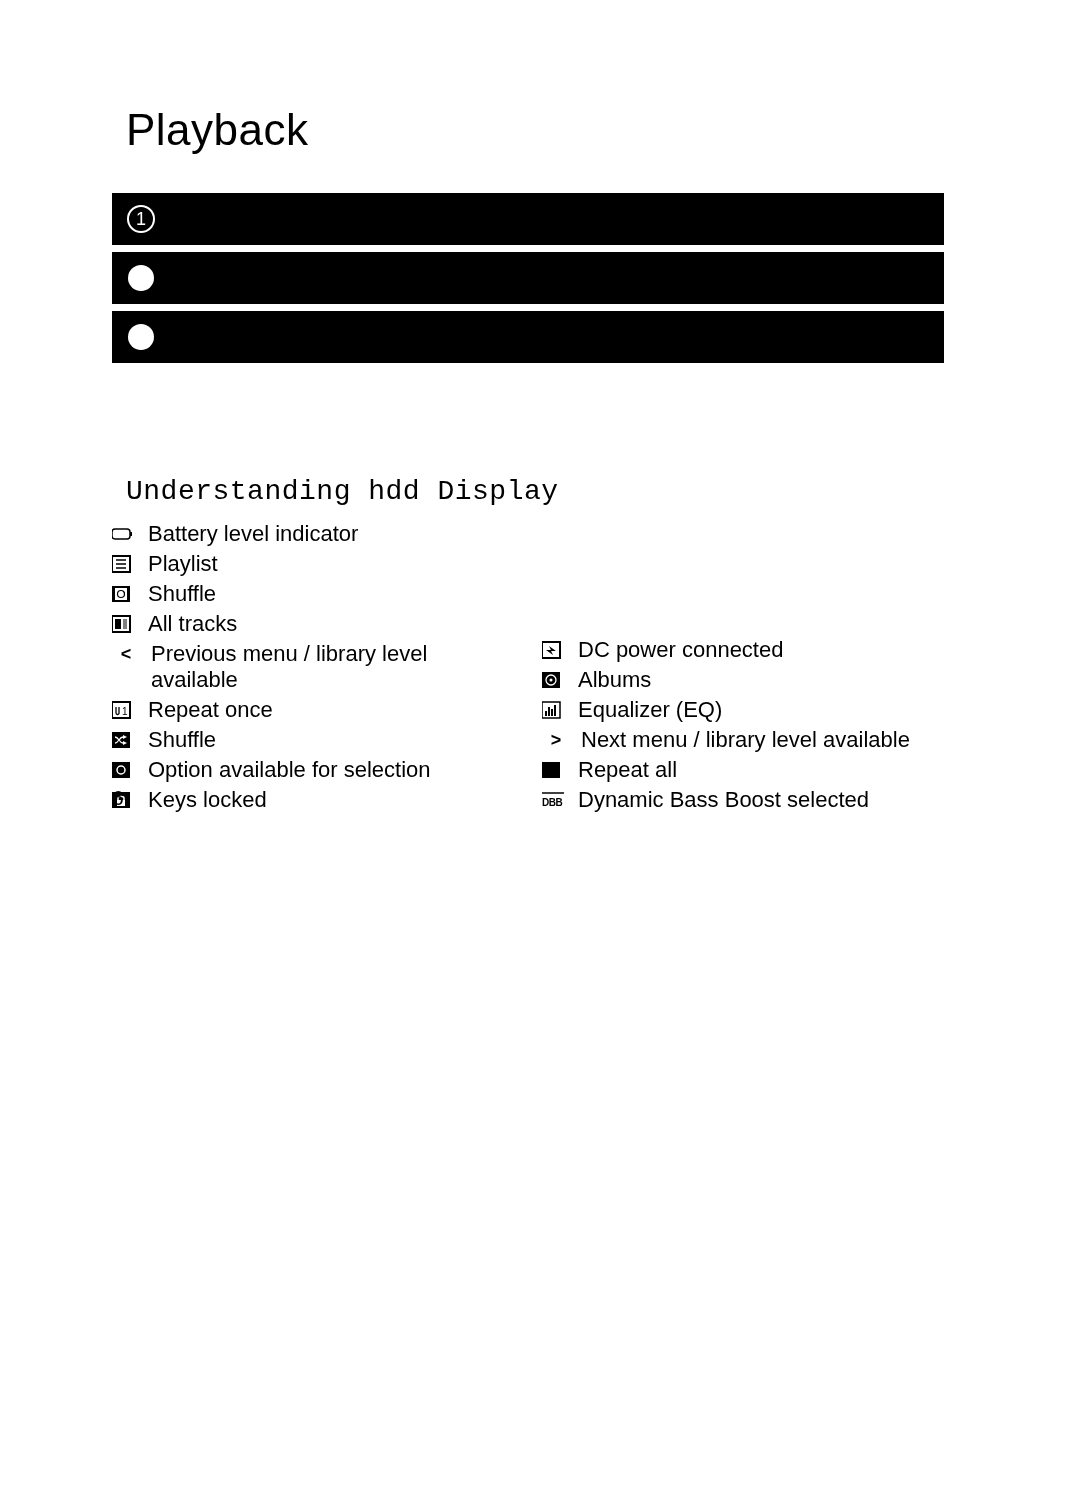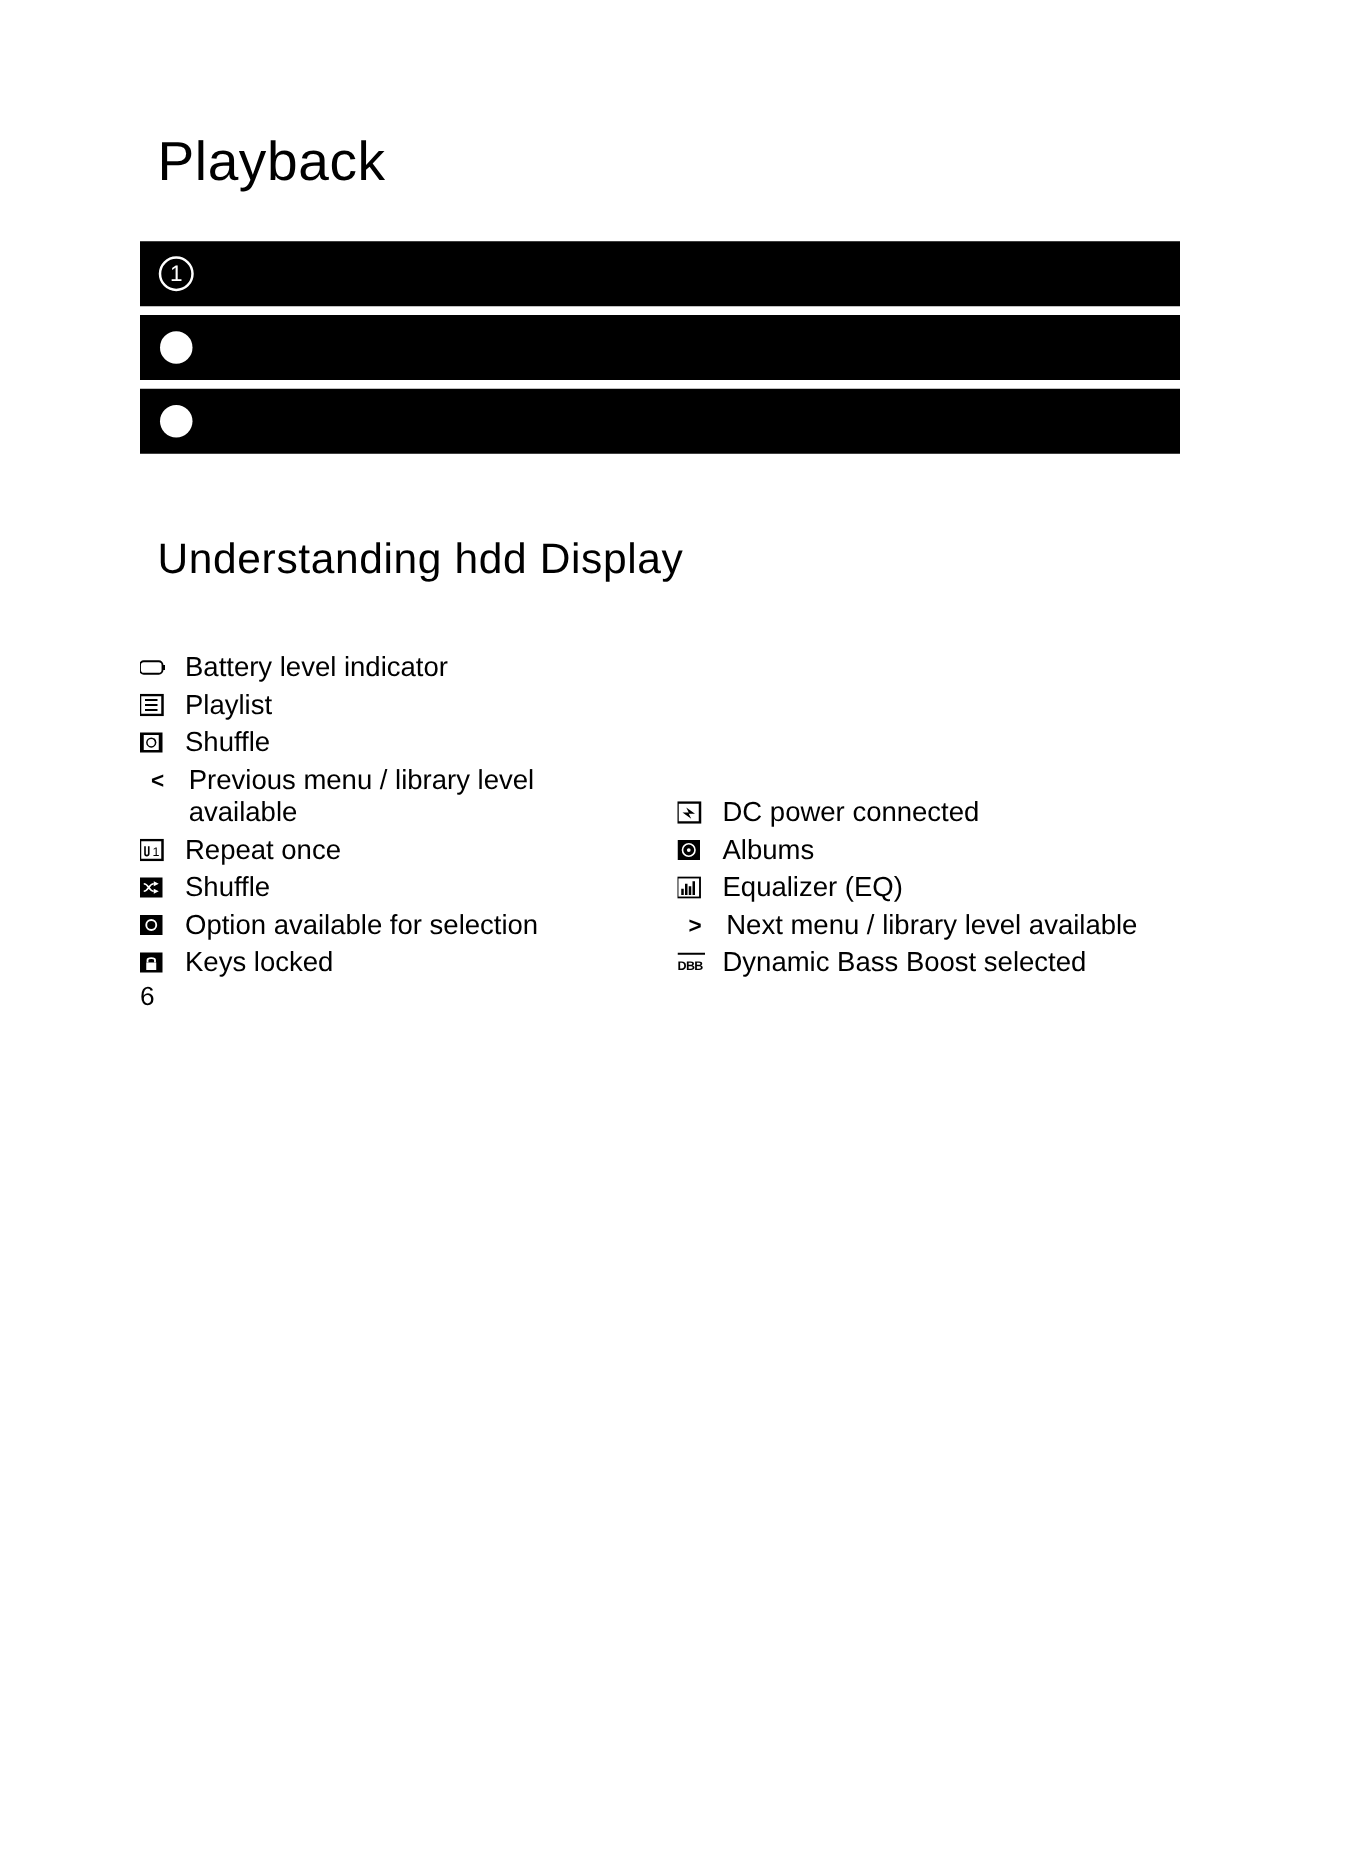--- a/index.html
+++ b/index.html
@@ -58,24 +58,25 @@
     height: 26px;
     border-radius: 50%;
     background: #fff;
     margin-left: 1px;
     margin-right: 17px;
   }
 
   .heading2 {
     position: absolute;
     left: 126px;
-    top: 428px;
-    font-size: 34px;
+    top: 476px;
+    font-size: 28px;
     font-weight: 400;
     letter-spacing: 0.5px;
+    font-family: Liberation Mono, monospace;
   }
 
   .legend {
     position: absolute;
     top: 521px;
     left: 112px;
     width: 832px;
     display: flex;
     gap: 30px;
     align-items: flex-end;
@@ -239,20 +240,28 @@
       </div>
       <div class="item">
         <span class="icon">
             <svg width="22" height="18">
               <use href="#ic-genres"></use>
             </svg>
           </span>
         <span class="label">Shuffle</span>
       </div>
       <div class="item">
+        <span class="icon">
+            <svg width="22" height="18">
+              <use href="#ic-alltracks"></use>
+            </svg>
+          </span>
+        <span class="label">All tracks</span>
+      </div>
+      <div class="item">
         <span class="icon char-icon">&lt;</span>
         <span class="label">Previous menu / library level available</span>
       </div>
       <div class="item">
         <span class="icon">
             <svg width="22" height="18">
               <use href="#ic-repeat1"></use>
             </svg>
           </span>
         <span class="label">Repeat once</span>
@@ -307,20 +316,28 @@
             </svg>
           </span>
         <span class="label">Equalizer (EQ)</span>
       </div>
       <div class="item">
         <span class="icon char-icon">&gt;</span>
         <span class="label">Next menu / library level available</span>
       </div>
       <div class="item">
         <span class="icon">
+            <svg width="22" height="18">
+              <use href="#ic-repeatall"></use>
+            </svg>
+          </span>
+        <span class="label">Repeat all</span>
+      </div>
+      <div class="item">
+        <span class="icon">
             <svg width="24" height="18">
               <use href="#ic-dbb"></use>
             </svg>
           </span>
         <span class="label">Dynamic Bass Boost selected</span>
       </div>
     </div>
 
   </div>
 

